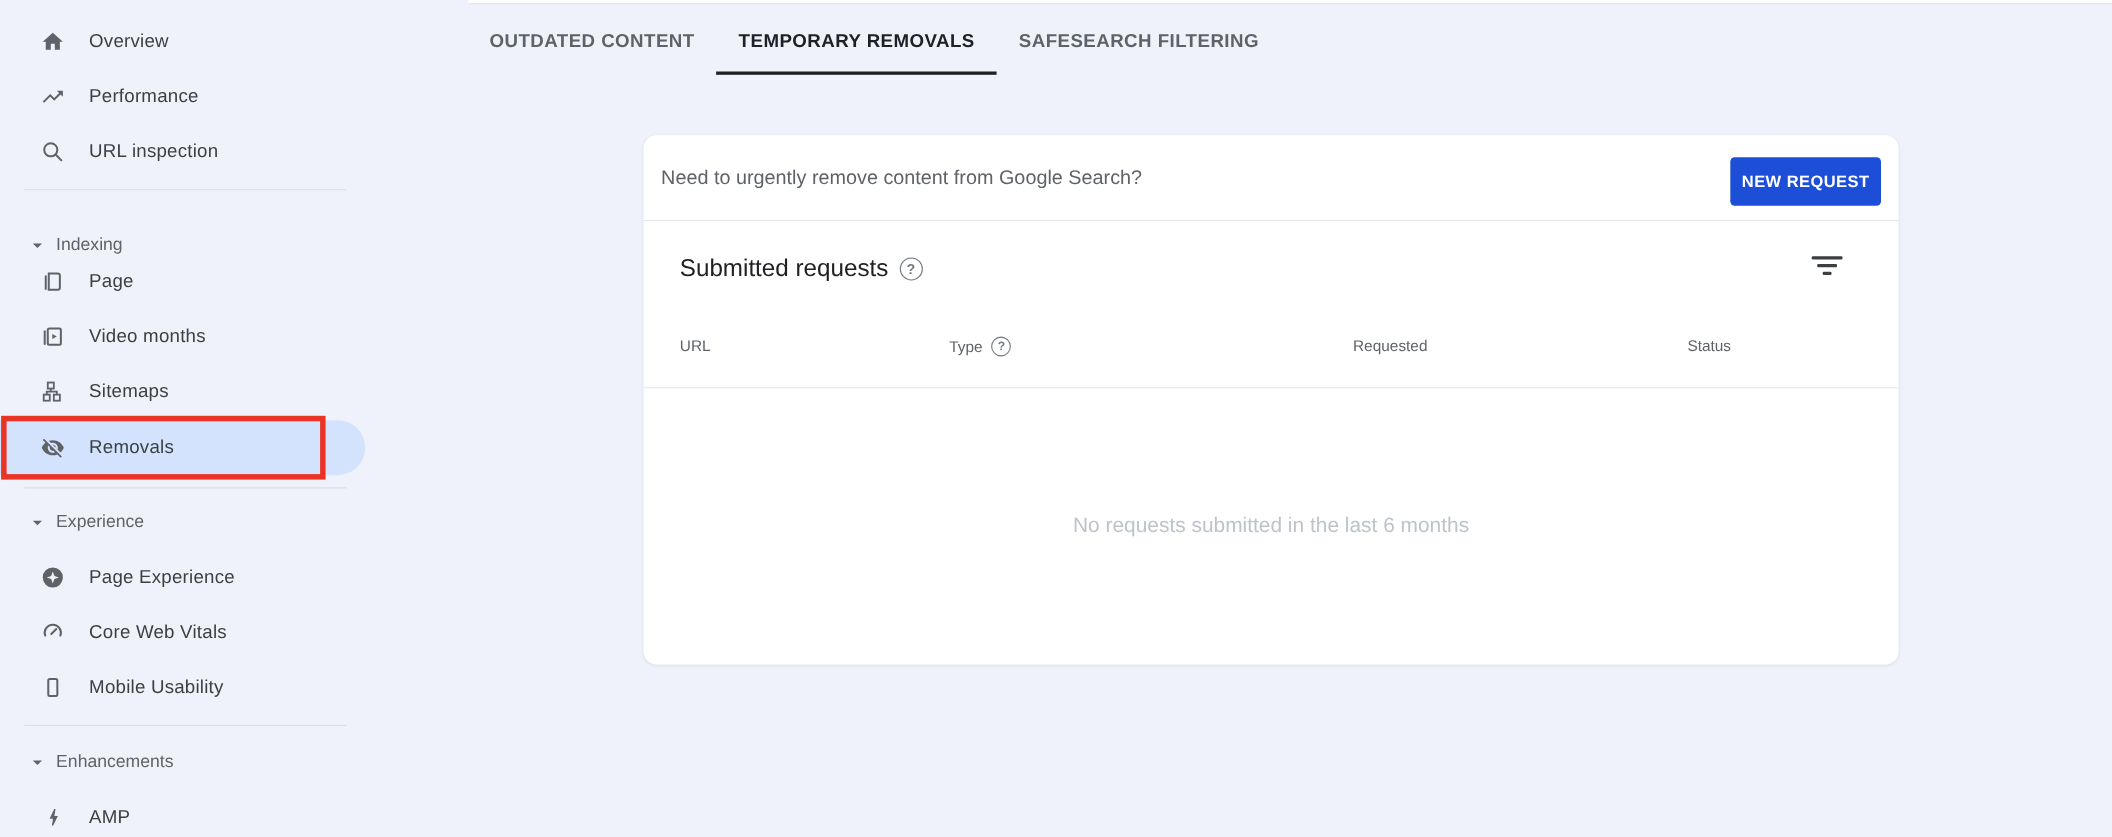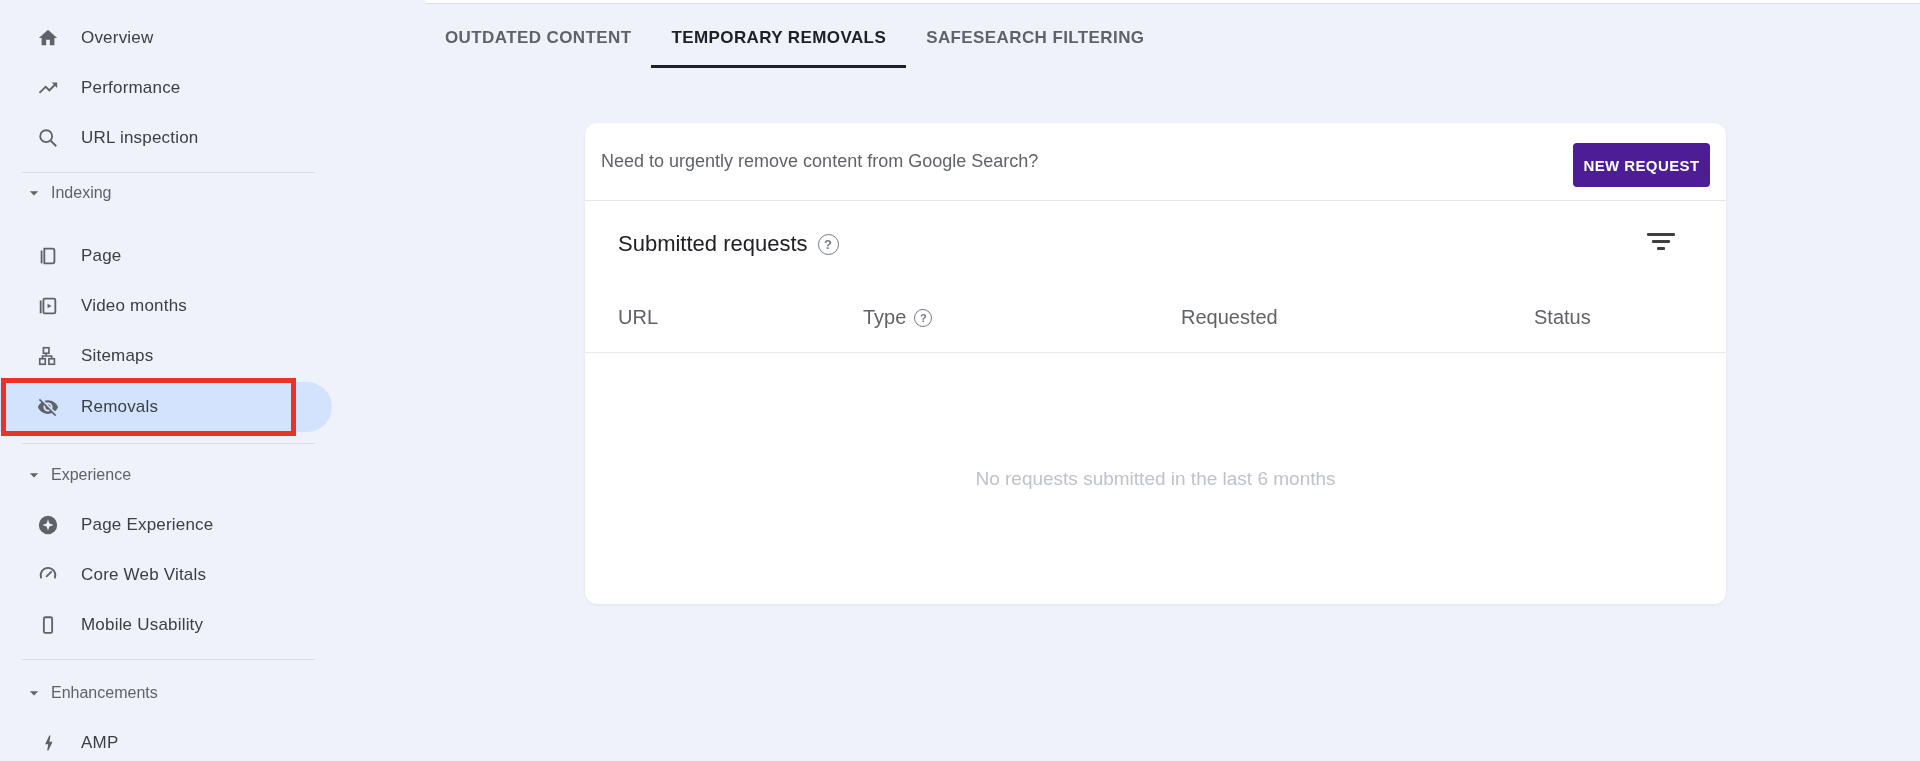--- a/index.html
+++ b/index.html
@@ -50,44 +50,44 @@
   .card {
     position:absolute; left:585px; top:123px; width:1141px; height:481px;
     background:#fff; border-radius:12px;
     box-shadow:0 1px 3px rgba(60,64,67,.08);
   }
   .banner-row { position:absolute; left:0; top:0; width:100%; height:78px;
     display:flex; align-items:center; border-bottom:1px solid #e4e6ea; }
   .banner-text { margin-left:16px; font-size:18px; color:#5f6368; }
   .new-request-btn {
     position:absolute; right:16px; top:20px; width:137px; height:44px;
-    background:#4c1d95; color:#fff; border:none; border-radius:4px;
+    background:#1d4ed8; color:#fff; border:none; border-radius:4px;
     font-family:inherit; font-size:15px; font-weight:700; letter-spacing:.4px; cursor:pointer;
   }
   .panel-title-row { position:absolute; left:33px; top:108px; display:flex; align-items:center; }
   .panel-title { font-size:22px; color:#202124; }
   .help-icon {
     width:21px; height:21px; border:1.6px solid #757a80; border-radius:50%;
     display:inline-flex; align-items:center; justify-content:center;
     color:#757a80; font-size:13px; font-weight:700; margin-left:10px;
   }
   .help-icon::after { content:"?"; }
   .filter-btn { position:absolute; left:1056px; top:98px; width:40px; height:40px;
     display:flex; align-items:center; justify-content:center; cursor:pointer; border-radius:50%; }
   .filter-glyph { width:28px; height:20px; position:relative; }
   .filter-glyph span { position:absolute; left:50%; transform:translateX(-50%); height:3px; background:#3c4043; border-radius:1px; }
   .filter-glyph span:nth-child(1){ top:2px; width:28px; }
   .filter-glyph span:nth-child(2){ top:9px; width:18px; }
   .filter-glyph span:nth-child(3){ top:16px; width:8px; }
 
-  .table-head { position:absolute; left:0; top:183px; width:100%; height:28px; font-size:20px; color:#5f6368; }
+  .table-head { position:absolute; left:0; top:183px; width:100%; height:28px; font-size:14px; color:#5f6368; }
   .th { position:absolute; top:0; display:flex; align-items:center; }
   .th-url { left:33px; }
   .th-type { left:278px; }
-  .th-requested { left:596px; }
+  .th-requested { left:645px; }
   .th-status { left:949px; }
   .th .help-icon { width:18px; height:18px; font-size:11px; margin-left:8px; border-width:1.4px; }
   .table-divider { position:absolute; left:0; top:229px; width:100%; height:1px; background:#e7e9ed; }
   .empty-msg { position:absolute; left:0; top:345px; width:100%; text-align:center;
     font-size:19px; color:#bdc3ca; }
 </style>
 </head>
 <body>
 
 <aside class="sidebar">
@@ -117,21 +117,21 @@
       <svg class="stroke-g" width="22" height="22" viewBox="0 0 24 24" stroke-width="2">
           <circle cx="10" cy="10" r="6.5"></circle>
           <line x1="15" y1="15" x2="21" y2="21"></line>
         </svg>
     </span>
     <span class="lbl">URL inspection</span>
   </div>
 
   <div class="side-divider" style="top:172px"></div>
 
-  <div class="section-head" style="top:168px">
+  <div class="section-head" style="top:198px">
     <span class="arrow">
       <svg class="g" width="20" height="20" viewBox="0 0 24 24">
           <path d="M7 10l5 5 5-5z"></path>
         </svg>
     </span>
     <span class="lbl">Indexing</span>
   </div>
 
   <div class="nav-item" style="top:231px">
     <span class="ico">

